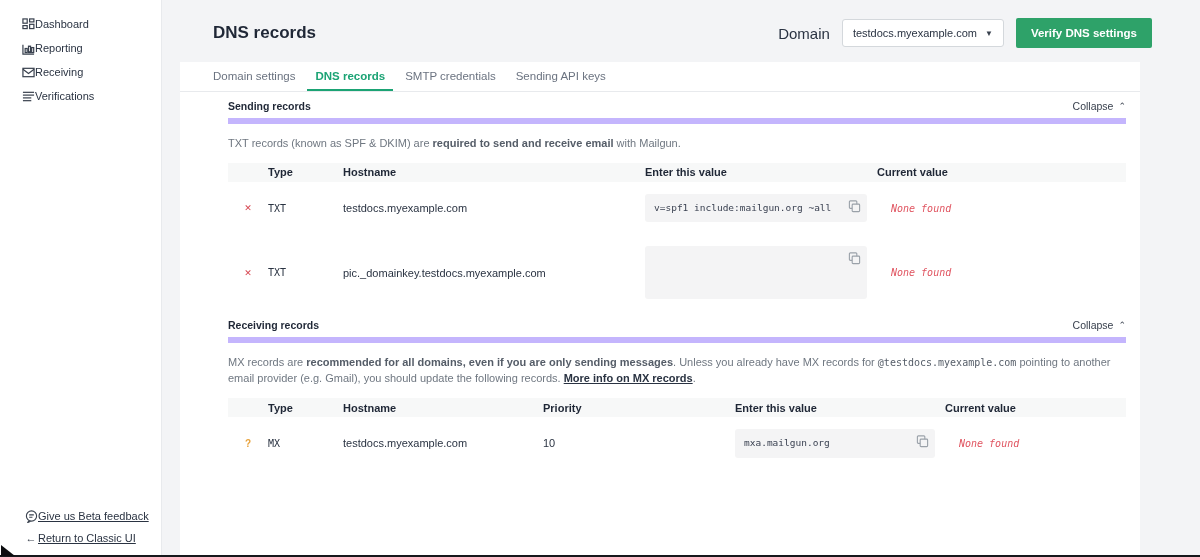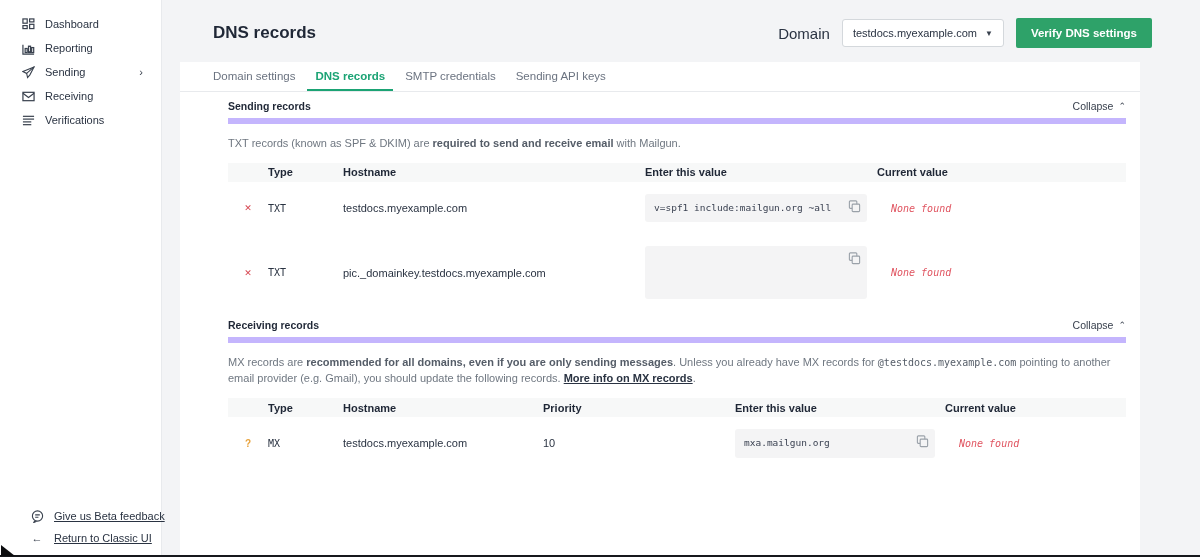--- a/index.html
+++ b/index.html
@@ -1,24 +1,24 @@
 <!DOCTYPE html>
 <html><head>
 <meta charset="utf-8">
 <style>
   * { margin:0; padding:0; box-sizing:border-box; }
   html,body { width:1200px; height:557px; overflow:hidden; }
   body { font-family:"Liberation Sans", sans-serif; background:#f3f4f6; color:#2a3342; position:relative; }
 
   
   .sidebar { position:absolute; left:0; top:0; width:162px; height:557px; background:#ffffff; border-right:1px solid #e8eaed; padding-top:12px; }
-  .side-item { display:flex; align-items:center; gap:10px; padding:5px 0 5px 21px; font-size:11px; color:#2a3342; cursor:pointer; position:relative; }
+  .side-item { display:flex; align-items:center; padding:5px 0 5px 21px; font-size:11px; color:#2a3342; cursor:pointer; position:relative; }
   .side-item .icn { width:14px; height:14px; display:flex; align-items:center; justify-content:center; color:#39414e; }
   .side-item .chev { position:absolute; right:18px; font-size:11px; color:#39414e; }
-  .side-footer { position:absolute; left:12px; bottom:8px; width:100%; }
+  .side-footer { position:absolute; left:6px; bottom:8px; width:100%; }
   .side-footer .side-item { padding:4px 0 4px 18px; }
   .side-footer .lbl { text-decoration:underline; font-size:11px; color:#2a3342; }
 
   
   .main { position:absolute; left:162px; top:0; width:1038px; height:557px; }
   .page-head { display:flex; align-items:center; justify-content:space-between; padding:18px 48px 0 51px; }
   .page-title { font-size:17px; font-weight:bold; color:#1f2736; }
   .head-right { display:flex; align-items:center; gap:12px; }
   .domain-label { font-size:15px; color:#2a3342; }
   .domain-select { background:#fff; border:1px solid #d4d8dc; border-radius:3px; font-size:11px; color:#2a3342; padding:7px 10px; display:flex; align-items:center; gap:8px; cursor:pointer; }
@@ -83,30 +83,20 @@
           <path d="M1 3 L1 13 L13 13"></path>
           <rect x="3.4" y="7" width="2.2" height="4.4"></rect>
           <rect x="7" y="4.5" width="2.2" height="6.9"></rect>
           <rect x="10.4" y="6" width="2.2" height="5.4"></rect>
         </svg>
     </span>
     <span>Reporting</span>
   </div>
   <div class="side-item">
     <span class="icn">
-      <svg width="13" height="13" viewBox="0 0 14 14" fill="none" stroke="currentColor" stroke-width="1.2">
-          <path d="M13 1 L1 6 L5 8 L6 12.5 L8.5 9.5 L13 1 Z"></path>
-          <path d="M5 8 L13 1"></path>
-        </svg>
-    </span>
-    <span>Sending</span>
-    <span class="chev">›</span>
-  </div>
-  <div class="side-item">
-    <span class="icn">
       <svg width="13" height="13" viewBox="0 0 14 14" fill="none" stroke="currentColor" stroke-width="1.3">
           <rect x="1" y="2.5" width="12" height="9"></rect>
           <path d="M1 3.5 L7 8 L13 3.5"></path>
         </svg>
     </span>
     <span>Receiving</span>
   </div>
   <div class="side-item">
     <span class="icn">
       <svg width="13" height="13" viewBox="0 0 14 14" fill="none" stroke="currentColor" stroke-width="1.3">

